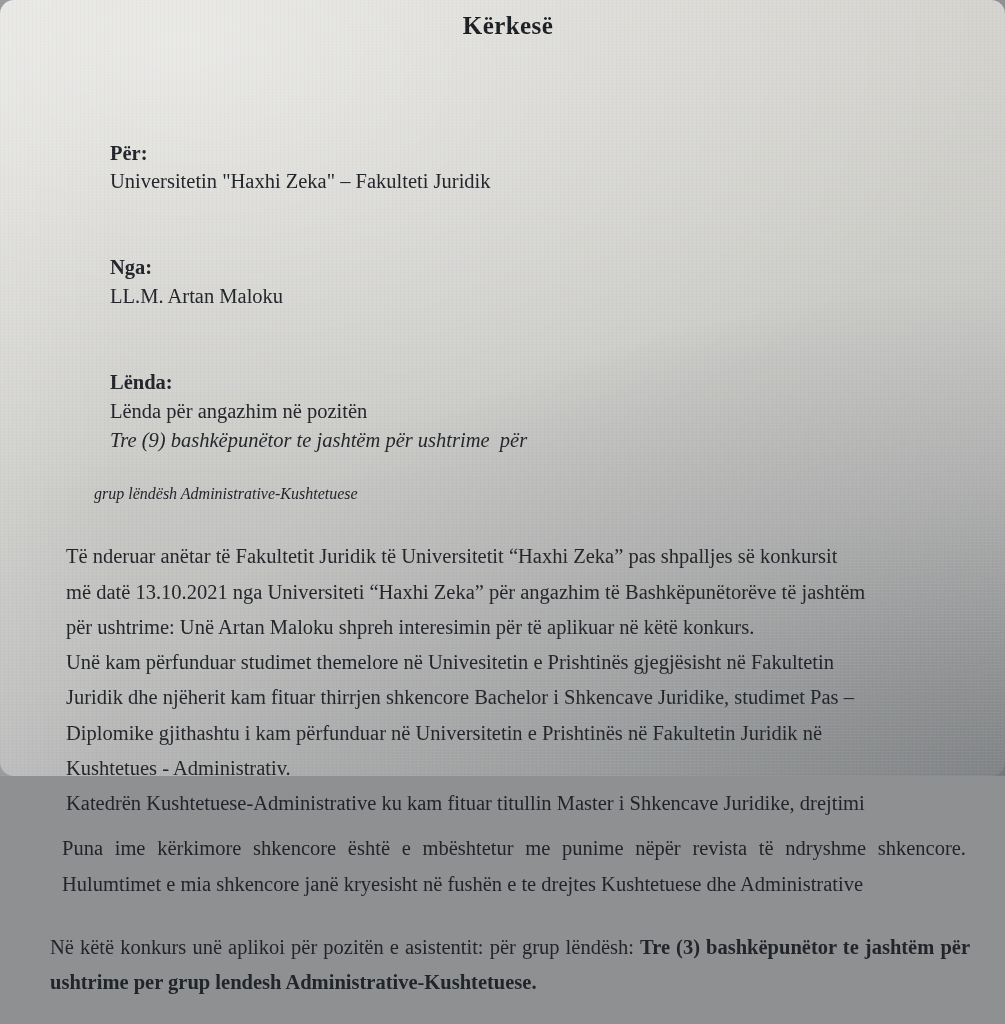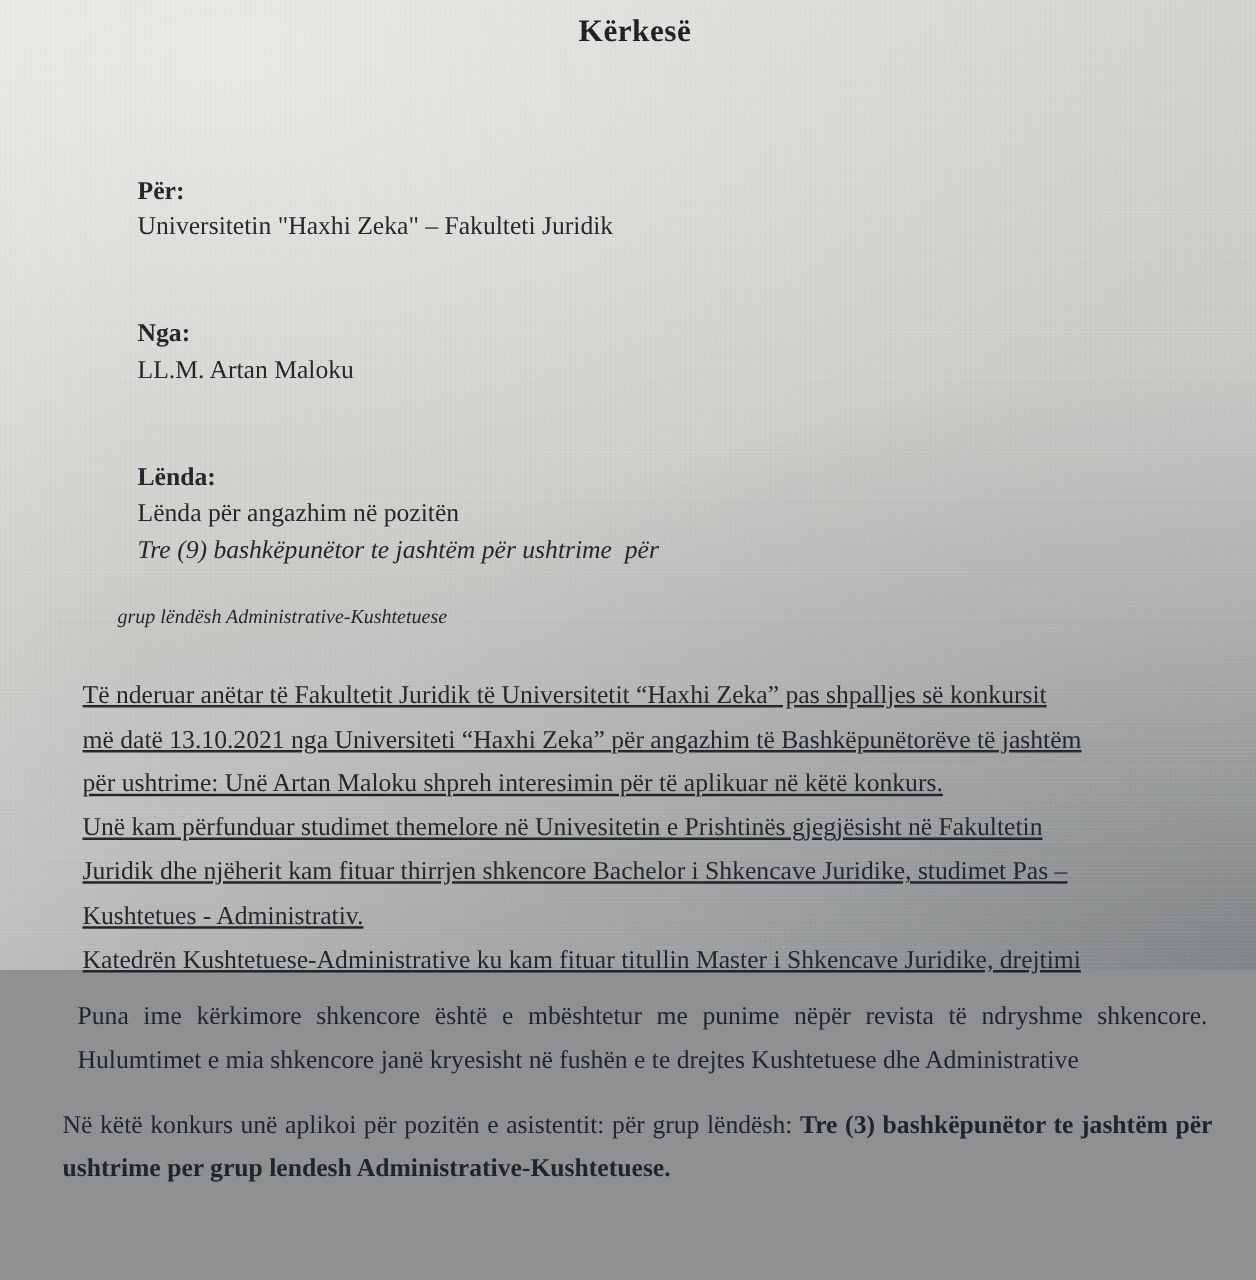--- a/index.html
+++ b/index.html
@@ -18,20 +18,21 @@
   #paper {
     position: relative;
     width: 1005px;
     height: 776px;
     box-sizing: border-box;
     background:
       radial-gradient(130% 95% at 18% 6%, rgba(255,255,255,0.42) 0%, rgba(255,255,255,0.16) 34%, rgba(255,255,255,0.0) 62%),
       linear-gradient(168deg, #d9d8d3 0%, #d2d1cd 22%, #c9c9c6 48%, #bcbcbb 70%, #adaeae 86%, #9fa1a2 100%);
     color: #23262b;
     filter: contrast(1.02);
+    border-radius: 14px;
   }
   
   #paper:after {
     content: "";
     position: absolute;
     inset: 0;
     pointer-events: none;
     background:
       radial-gradient(120% 90% at 100% 100%, rgba(60,64,70,0.30) 0%, rgba(60,64,70,0.12) 38%, rgba(0,0,0,0) 70%),
       linear-gradient(90deg, rgba(255,255,255,0.10) 0%, rgba(0,0,0,0.0) 12%);
@@ -71,23 +72,23 @@
   }
 
   
   .body-block {
     font-size: 20.5px;
     line-height: 1.72;
     text-align: justify;
     color: #23262b;
   }
   .p1 { margin-top: 34px; padding-left: 22px; padding-right: 4px; }
-  .p1 .ind { display: block; text-indent: 0; text-decoration: underline; }
+  .p1 .ind { display: block; text-indent: 0; }
   .p2 { margin-top: 10px; padding-left: 18px; padding-right: 6px; }
-  .p3 { margin-top: 16px; padding-left: 6px; padding-right: 2px; }
+  .p3 { margin-top: 28px; padding-left: 6px; padding-right: 2px; }
   .p4 { margin-top: 2px; padding-left: 6px; padding-right: 2px; }
 
   b.strong { font-weight: bold; }
 
   
   #grain {
     position: absolute;
     inset: 0;
     z-index: 3;
     pointer-events: none;
@@ -121,20 +122,21 @@
       </div>
       <div class="addr-cont">grup lëndësh Administrative-Kushtetuese</div>
     </div>
 
     <div class="body-block p1">
       <span class="ind">Të nderuar anëtar të Fakultetit Juridik të Universitetit “Haxhi Zeka” pas shpalljes së konkursit</span>
       <span class="ind">më datë 13.10.2021 nga Universiteti “Haxhi Zeka” për angazhim të Bashkëpunëtorëve të jashtëm</span>
       <span class="ind">për ushtrime: Unë Artan Maloku shpreh interesimin për të aplikuar në këtë konkurs.</span>
       <span class="ind">Unë kam përfunduar studimet themelore në Univesitetin e Prishtinës gjegjësisht në Fakultetin</span>
       <span class="ind">Juridik dhe njëherit kam fituar thirrjen shkencore Bachelor i Shkencave Juridike, studimet Pas –</span>
+      <span class="ind">Diplomike gjithashtu i kam përfunduar në Universitetin e Prishtinës  në Fakultetin Juridik në</span>
       <span class="ind">Kushtetues - Administrativ.</span>
       <span class="ind">Katedrën Kushtetuese-Administrative ku kam fituar titullin Master i Shkencave Juridike, drejtimi</span>
     </div>
 
     <div class="body-block p2">
       <span class="ind">Puna ime kërkimore shkencore është e mbështetur me punime nëpër revista të ndryshme</span>
       <span class="ind">shkencore. Hulumtimet e mia shkencore janë kryesisht në fushën e te drejtes Kushtetuese dhe</span>
       <span class="ind">Administrative</span>
     </div>
 

